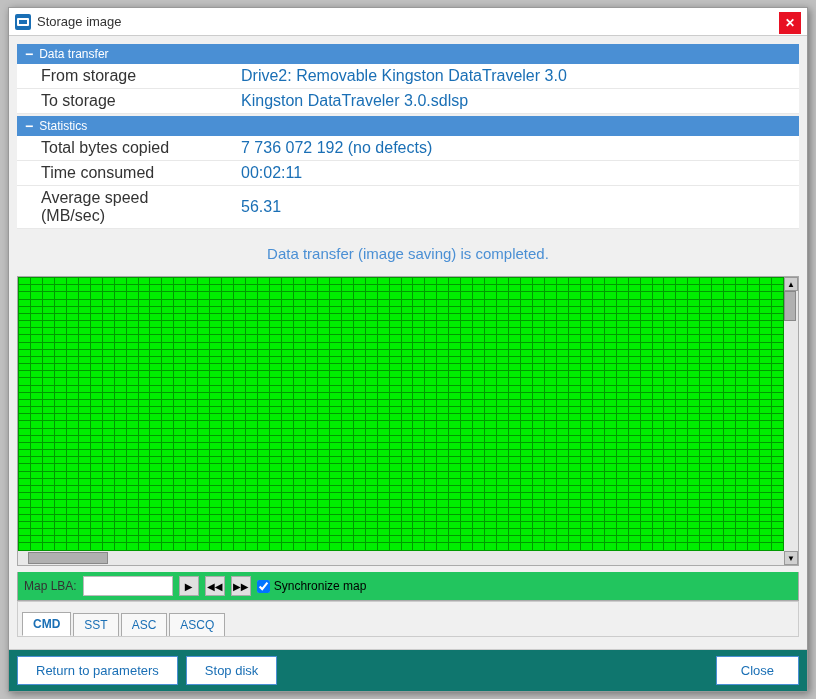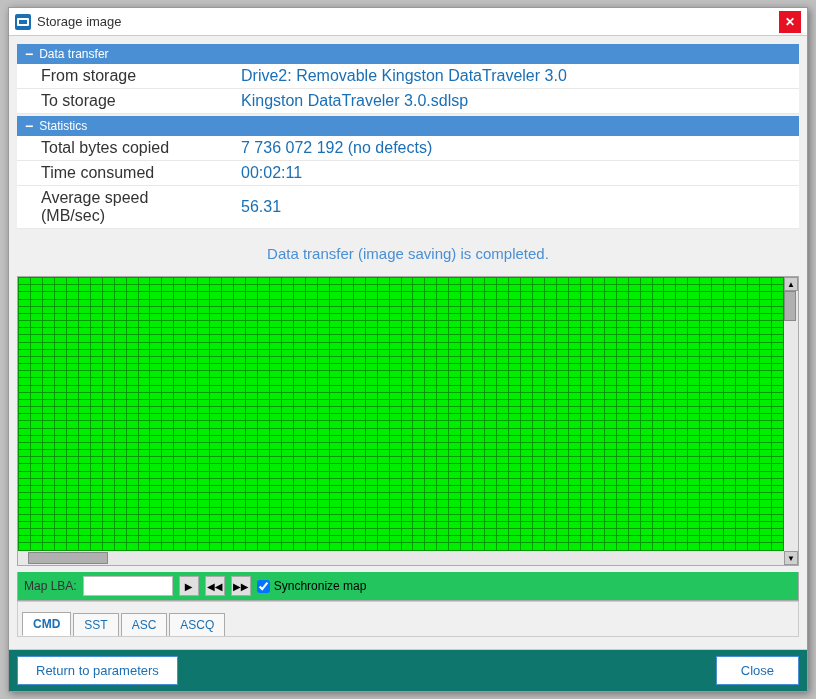--- a/index.html
+++ b/index.html
@@ -16,21 +16,20 @@
     .window {
       width: 800px;
       background: #f0f0f0;
       border: 1px solid #999;
       box-shadow: 2px 2px 8px rgba(0,0,0,0.4);
     }
     .title-bar {
       background: #fff;
       border-bottom: 1px solid #ccc;
       display: flex;
-      align-items: center;
       justify-content: space-between;
       padding: 4px 6px;
       height: 28px;
     }
     .title-bar-left {
       display: flex;
       align-items: center;
       gap: 6px;
     }
     .title-icon {
@@ -2921,16 +2920,17 @@
       <div class="tab">SST</div>
       <div class="tab">ASC</div>
       <div class="tab">ASCQ</div>
     </div>
 
   </div>
 
   <div class="footer-buttons">
     <div class="footer-left">
       <button class="action-btn">Return to parameters</button>
+      <button class="action-btn">Stop disk</button>
     </div>
     <button class="close-action-btn">Close</button>
   </div>
 </div>
 
 </body></html>

